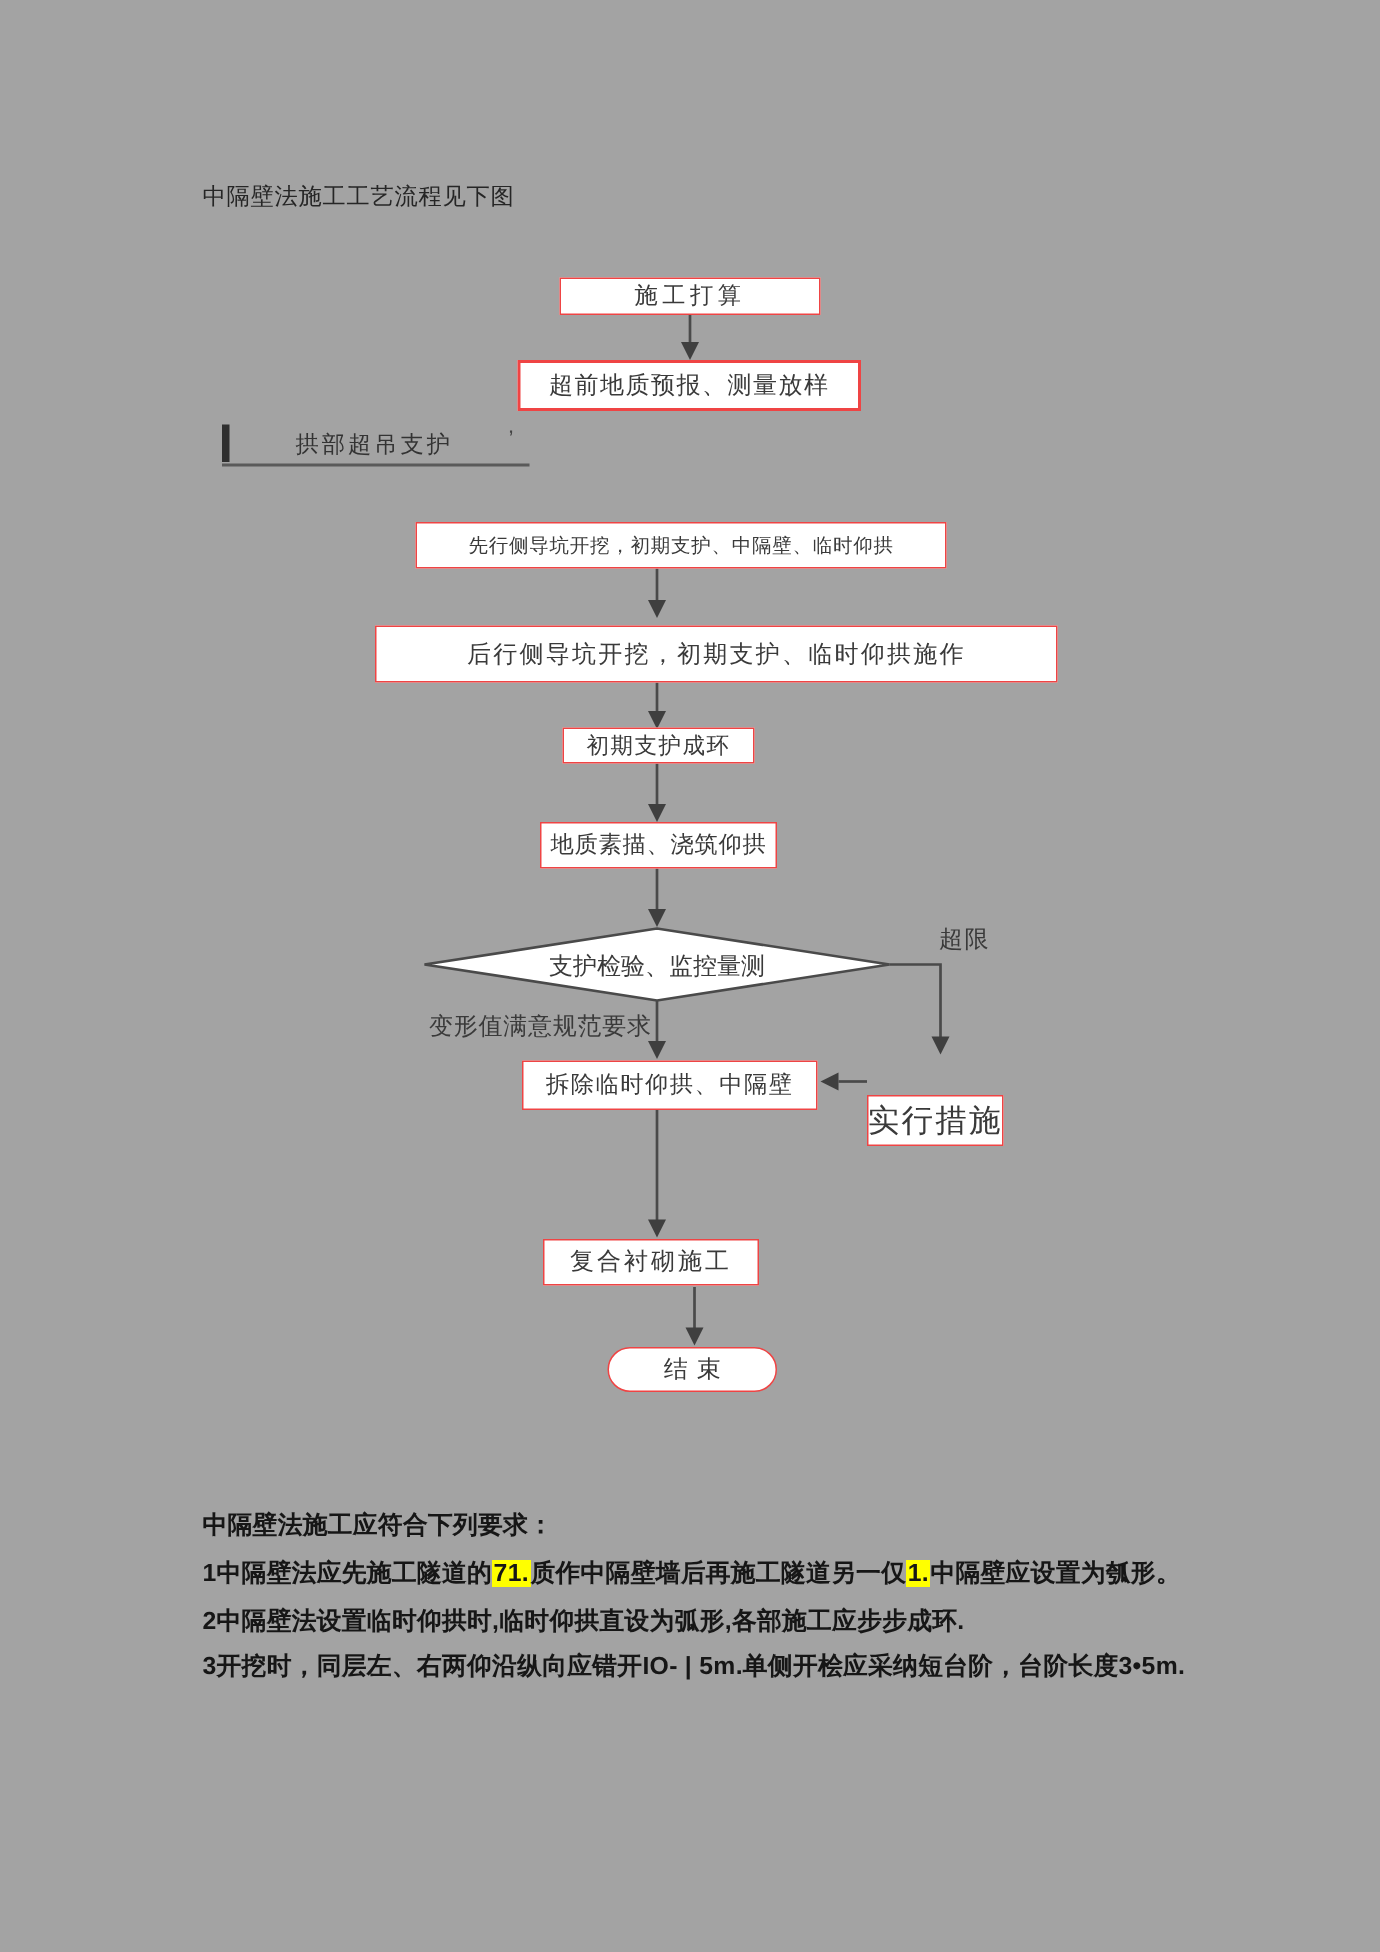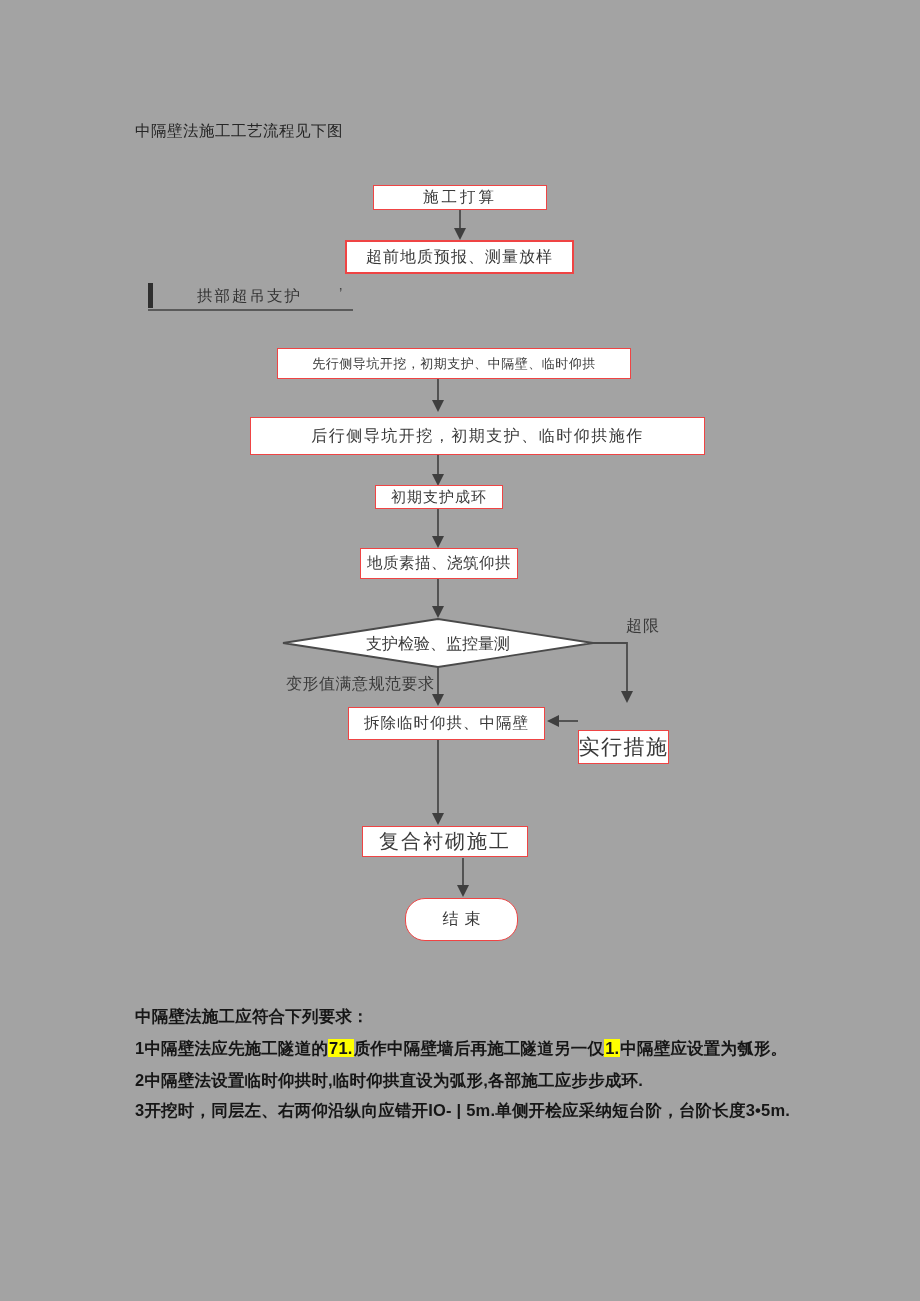--- a/index.html
+++ b/index.html
@@ -21,22 +21,22 @@
   }
   
   .n-start   {left:373px;top:185px;width:174px;height:25px;font-size:15.5px;letter-spacing:3px;}
   .n-forecast{left:345px;top:240px;width:229px;height:34px;font-size:16px;letter-spacing:1px;border-width:2.5px;}
   .n-first   {left:277px;top:348px;width:354px;height:31px;font-size:13px;letter-spacing:0.5px;}
   .n-second  {left:250px;top:417px;width:455px;height:38px;font-size:16px;letter-spacing:1.5px;}
   .n-ring    {left:375px;top:485px;width:128px;height:24px;font-size:15px;letter-spacing:1px;}
   .n-sketch  {left:360px;top:548px;width:158px;height:31px;font-size:15.5px;letter-spacing:0.5px;}
   .n-remove  {left:348px;top:707px;width:197px;height:33px;font-size:15.5px;letter-spacing:1px;}
   .n-measures{left:578px;top:704px;width:91px;height:34px;font-size:21px;letter-spacing:1.5px;margin-top:26px;}
-  .n-lining  {left:362px;top:826px;width:166px;height:31px;font-size:20px;letter-spacing:2px;}
-  .n-end     {left:405px;top:898px;width:113px;height:43px;font-size:16px;letter-spacing:6px;
+  .n-lining  {left:362px;top:826px;width:144px;height:31px;font-size:16px;letter-spacing:2px;}
+  .n-end     {left:405px;top:898px;width:113px;height:30px;font-size:16px;letter-spacing:6px;
               border-radius:20px;padding-left:6px;}
   .t-diamond {left:348px;top:634px;width:180px;text-align:center;font-size:16px;}
   .t-overlimit{left:594px;top:616px;font-size:16px;letter-spacing:1px;margin-left:32px;}
   .t-deform  {left:286px;top:674px;font-size:16px;letter-spacing:0.5px;}
   
   .arch-bar{position:absolute;left:148px;top:283px;width:5px;height:25px;background:#2f2f2f;}
   .arch-label{position:absolute;left:197px;top:286px;font-size:15.5px;letter-spacing:2px;
               font-family:"Liberation Sans",sans-serif;color:#333;}
   .arch-tick{position:absolute;left:339px;top:284px;font-size:15px;color:#444;}
   .arch-underline{position:absolute;left:148px;top:309px;width:205px;height:2px;background:#5a5a5a;}

